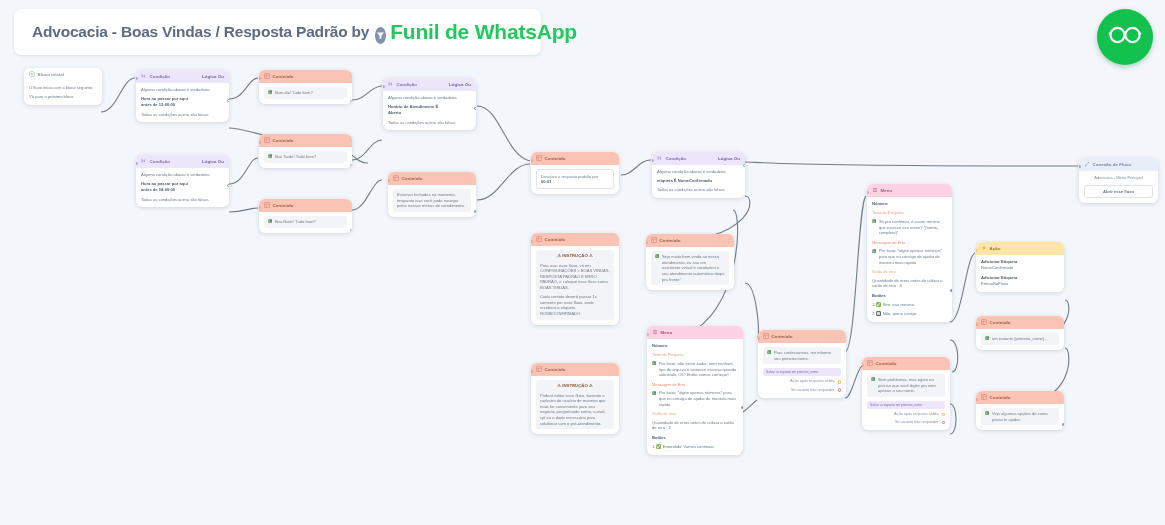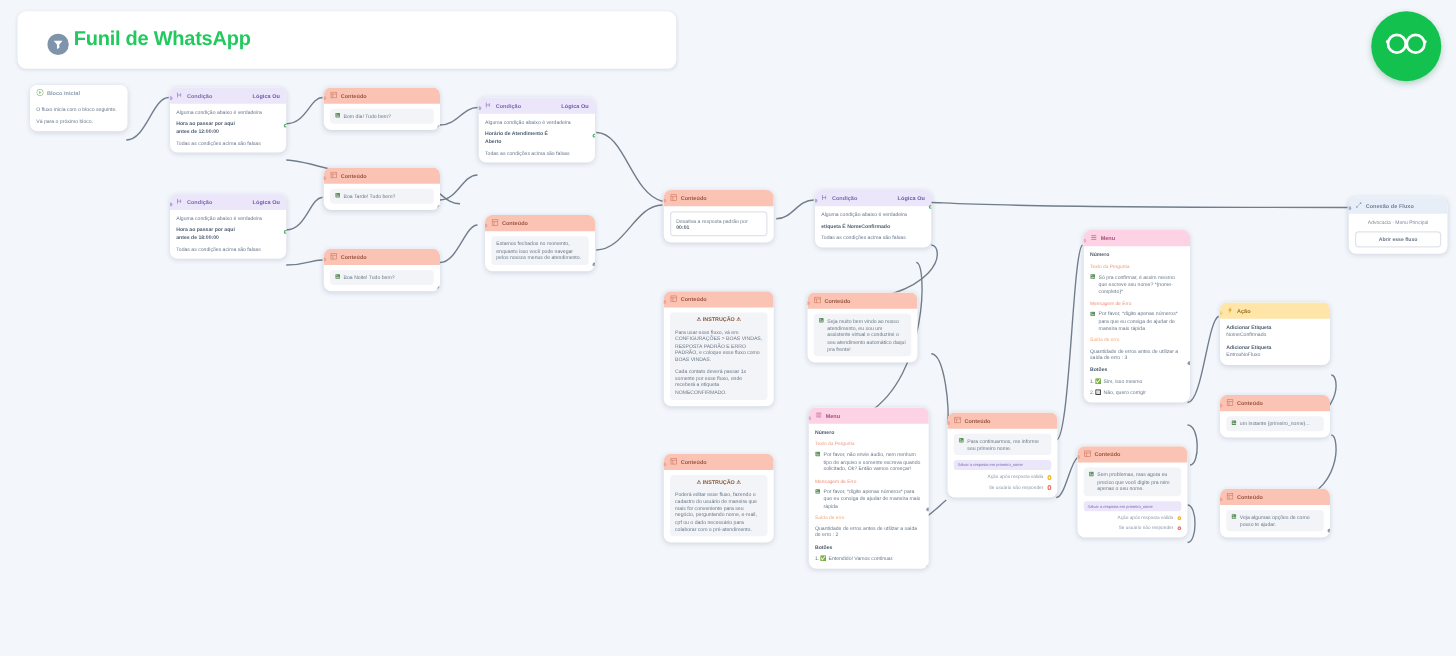--- a/index.html
+++ b/index.html
@@ -18,21 +18,21 @@
     background:#ffffff;
     border-radius:7px;
     box-shadow:0 1px 3px rgba(40,60,90,.13);
     display:flex; align-items:center; padding:0 18px;
   }
   #title-bar .t {
     font-size:15.5px; font-weight:bold; color:#5b6b82; letter-spacing:-.2px;
     white-space:nowrap;
   }
   #title-bar .brand {
-    font-size:16px; font-weight:bold; color:#22c95e; letter-spacing:-.2px;
+    font-size:21px; font-weight:bold; color:#22c95e; letter-spacing:-.2px;
     white-space:nowrap;
   }
   .funnel-badge{
     width:17px;height:17px;border-radius:50%;
     background:#7f93aa;display:inline-flex;align-items:center;justify-content:center;
     margin:0 4px 0 6px; position:relative; top:3px;
   }
   .funnel-badge svg{display:block}
   
   #avatar {
@@ -695,20 +695,21 @@
     <div class="nbody">
       <div class="flowsub">Advocacia - Menu Principal</div>
       <div class="flowbtn">Abrir esse fluxo</div>
     </div>
     <div class="dot-in f"></div>
   </div>
 
 </div>
 
 <div id="title-bar">
+  <span class="t">Advocacia - Boas Vindas / Resposta Padrão by</span>
   <span class="funnel-badge">
     <svg width="11" height="11" viewBox="0 0 14 14">
         <path d="M2.5 3.2h9l-3.3 4v3.4l-2.4 1.2V7.2z" fill="#ffffff"></path>
       </svg>
   </span>
   <span class="brand">Funil de WhatsApp</span>
 </div>
 
 <div id="avatar">
   <span>

